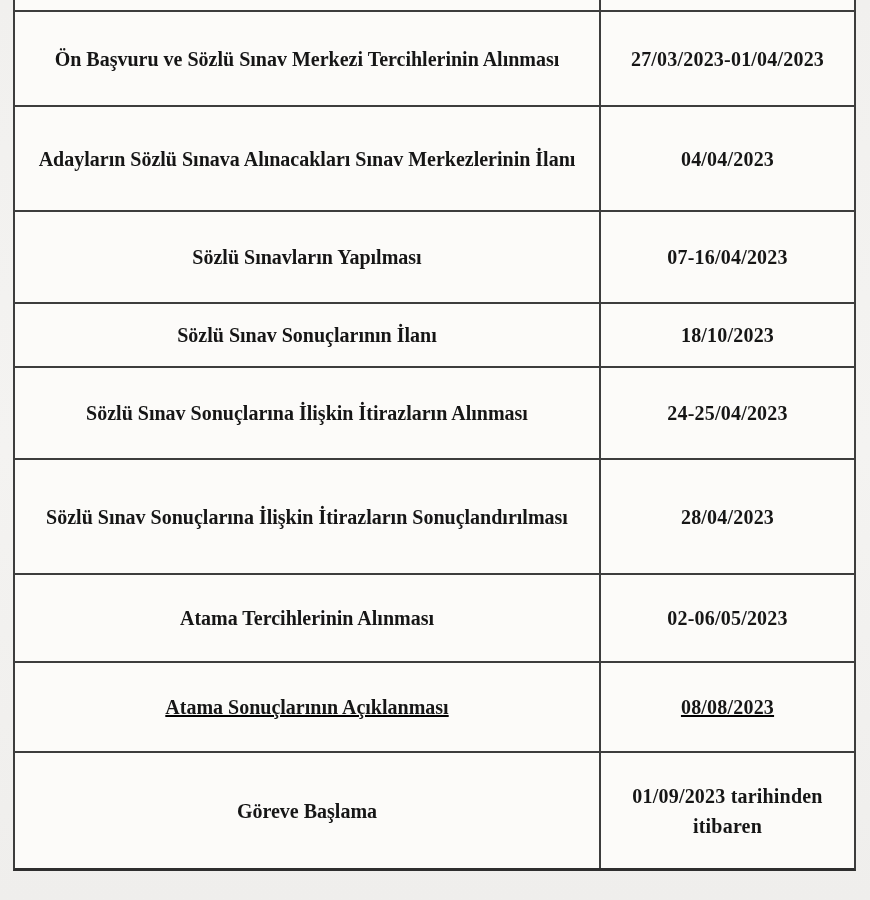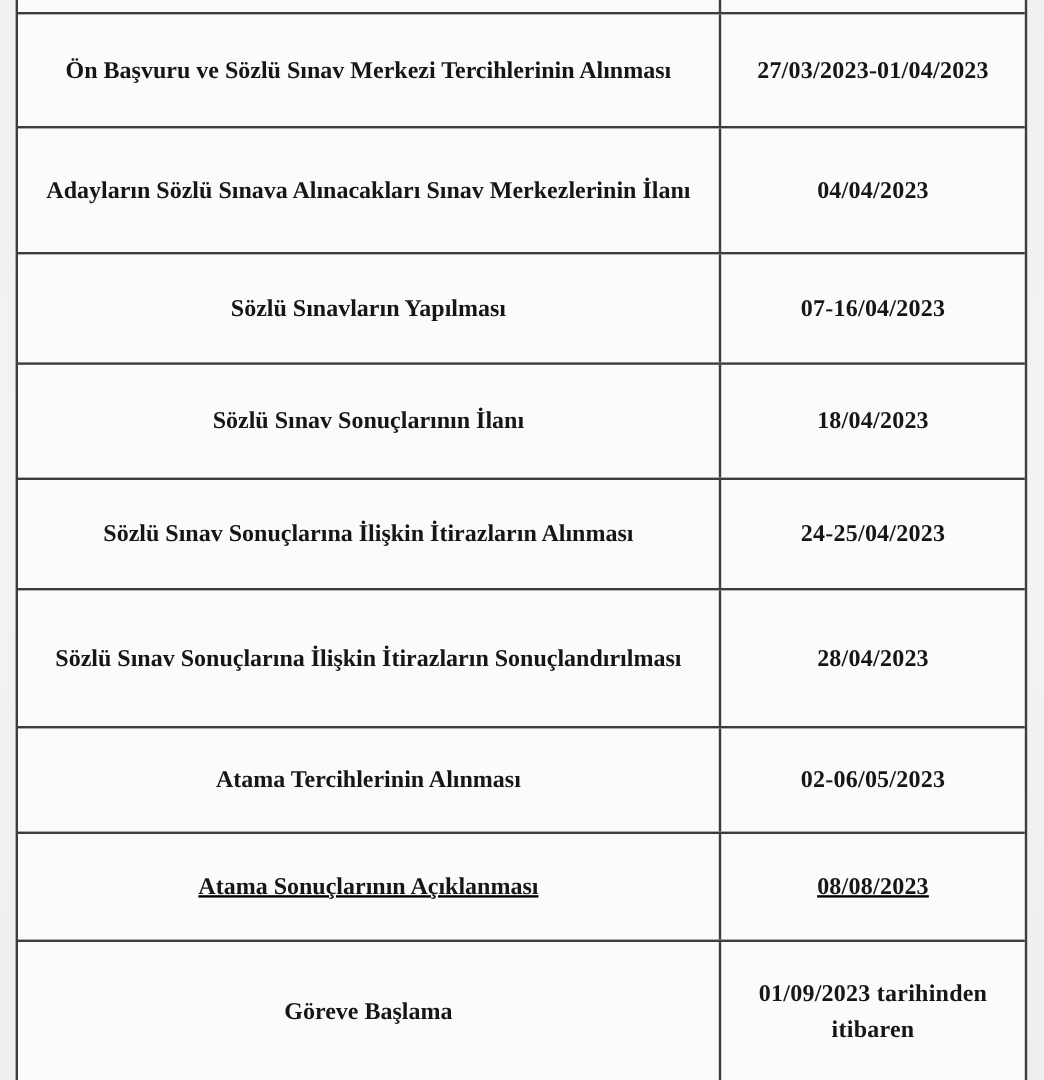--- a/index.html
+++ b/index.html
@@ -39,21 +39,21 @@
     border-top: 2px solid #3d3d3d;
   }
   .row.partial {
     border-top: none;
     height: 10px;
   }
   
   .row:nth-child(2)  { height: 95px; }
   .row:nth-child(3)  { height: 105px; }
   .row:nth-child(4)  { height: 92px; justify-content: flex-end; }
-  .row:nth-child(5)  { height: 96px; }
+  .row:nth-child(5)  { height: 64px; }
   .row:nth-child(6)  { height: 92px; }
   .row:nth-child(7)  { height: 115px; }
   .row:nth-child(8)  { height: 88px; }
   .row:nth-child(9)  { height: 90px; text-decoration: underline; }
   .row:nth-child(10) { height: 117px; }
 
   .cell {
     box-sizing: border-box;
     display: flex;
     align-items: center;
@@ -111,21 +111,21 @@
       <div class="cell date">
         <span>07-16/04/2023</span>
       </div>
     </div>
 
     <div class="row">
       <div class="cell label">
         <span>Sözlü Sınav Sonuçlarının İlanı</span>
       </div>
       <div class="cell date">
-        <span>18/04/2023</span>
+        <span>18/10/2023</span>
       </div>
     </div>
 
     <div class="row">
       <div class="cell label">
         <span>Sözlü Sınav Sonuçlarına İlişkin İtirazların Alınması</span>
       </div>
       <div class="cell date">
         <span>24-25/04/2023</span>
       </div>

